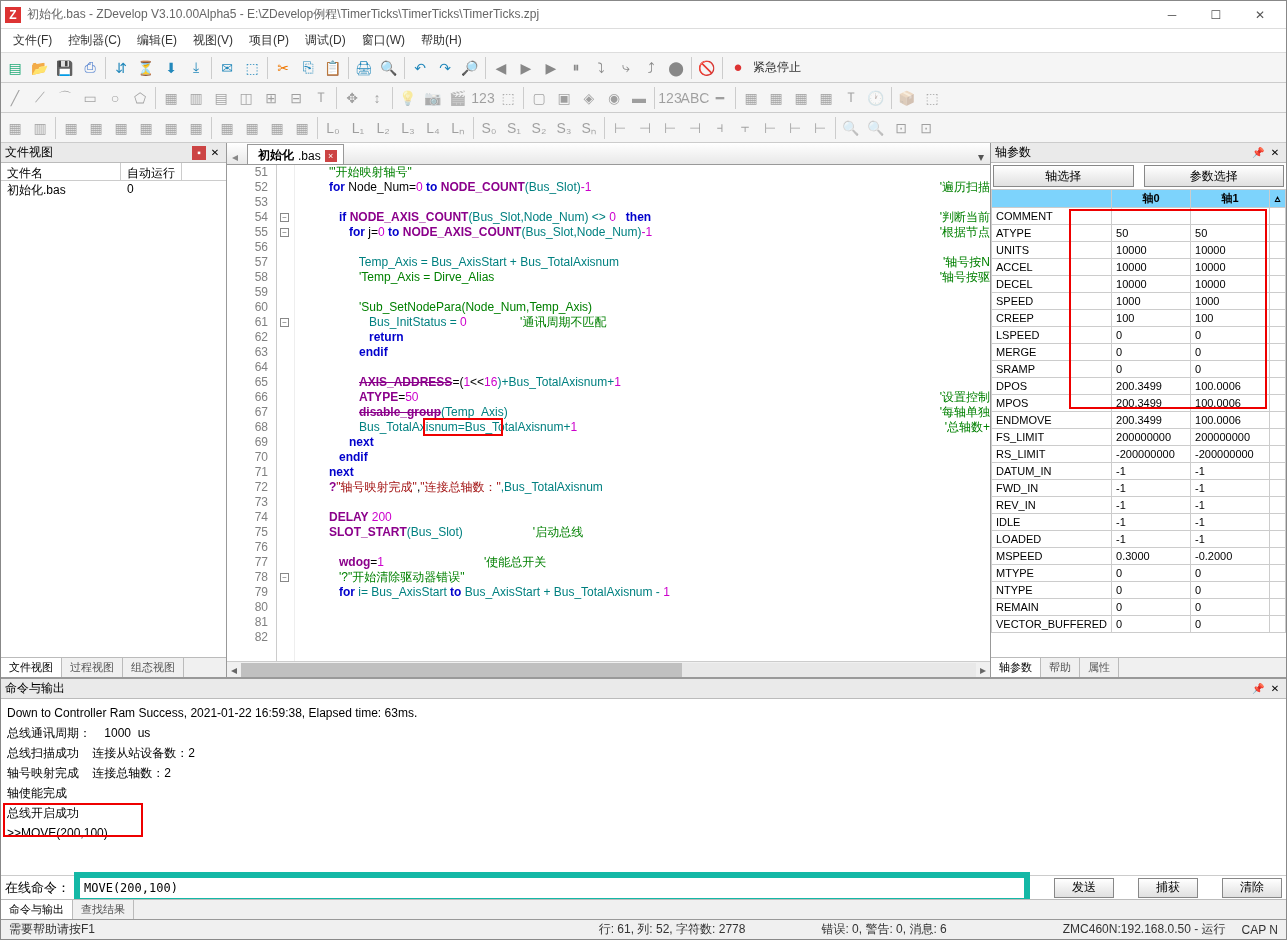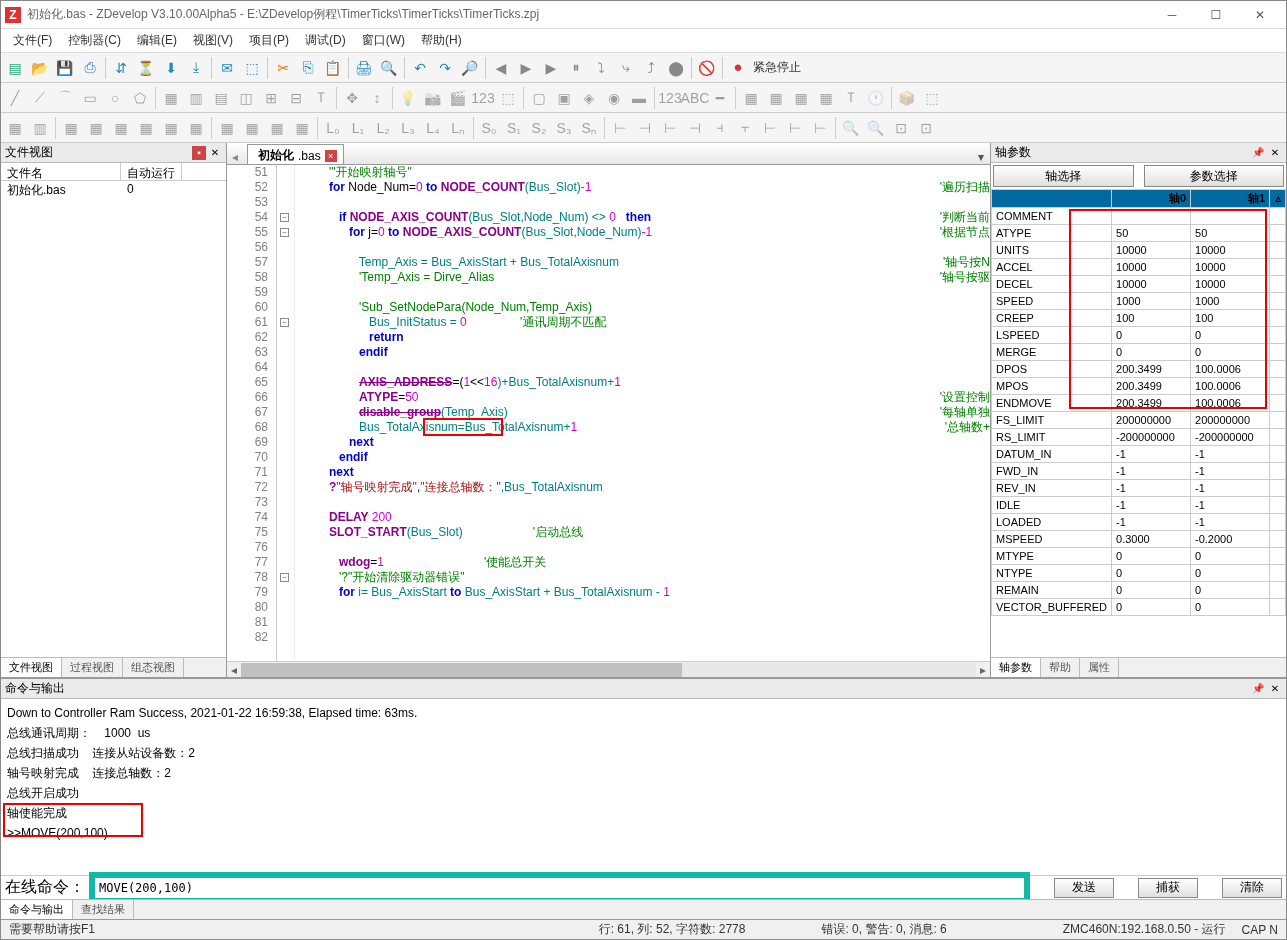--- a/index.html
+++ b/index.html
@@ -54,28 +54,28 @@
 .redbox{position:absolute;border:2px solid #e00;pointer-events:none}
 .scroll-h{height:16px;background:#f0f0f0;border-top:1px solid #ccc;display:flex;align-items:center}
 .scroll-h .track{flex:1;height:14px;background:#e8e8e8;position:relative}
 .scroll-h .thumb{position:absolute;height:14px;background:#c0c0c0}
 .rightpane{width:296px;border-left:1px solid #999;display:flex;flex-direction:column;background:#fff}
 .axisbtns{height:26px;display:flex;padding:2px;gap:10px}
 .axisbtn{flex:1;border:1px solid #888;background:linear-gradient(#fff,#e0e0e0);display:flex;align-items:center;justify-content:center}
 .axistbl{flex:1;overflow:auto;position:relative}
 .axistbl table{width:100%;border-collapse:collapse}
 .axistbl th,.axistbl td{border:1px solid #ccc;padding:1px 4px;height:17px;text-align:left;font-size:11px}
-.axistbl th{background:#0369a1;text-align:right;position:sticky;top:0}
+.axistbl th{background:#7dd3fc;text-align:center;position:sticky;top:0}
 .axistbl td:first-child{width:90px}
 .axistbl .hlbox{position:absolute;border:2px solid #e00;pointer-events:none}
 .bottompane{height:242px;border-top:2px solid #999;display:flex;flex-direction:column;background:#fff}
 .output{flex:1;font-family:Consolas,SimSun,monospace;font-size:14px;padding:4px 6px;overflow:auto;position:relative}
 .output div{line-height:20px;white-space:pre}
 .cmdrow{height:24px;display:flex;align-items:center;border-top:1px solid #ccc;padding:0 4px;gap:4px}
-.cmdrow label{font-size:16px;white-space:nowrap}
+.cmdrow label{font-size:13px;white-space:nowrap}
 .cmdrow input{flex:1;border:6px solid #14b8a6;height:32px;padding:0 4px;font-family:Consolas,monospace}
 .cmdrow button{width:60px;height:20px;border:1px solid #888;background:linear-gradient(#fff,#e0e0e0);margin-left:20px}
 .statusbar{height:20px;background:#f0f0f0;border-top:1px solid #999;display:flex;align-items:center;font-size:11px;color:#333}
 .statusbar span{padding:0 8px}
 .sbfill{flex:1}
 </style>
 </head>
 <body>
 
 <div class="window">
@@ -453,20 +453,26 @@
                 <td>0</td>
                 <td></td>
               </tr>
               <tr>
                 <td>MERGE</td>
                 <td>0</td>
                 <td>0</td>
                 <td></td>
               </tr>
               <tr>
+                <td>SRAMP</td>
+                <td>0</td>
+                <td>0</td>
+                <td></td>
+              </tr>
+              <tr>
                 <td>DPOS</td>
                 <td>200.3499</td>
                 <td>100.0006</td>
                 <td></td>
               </tr>
               <tr>
                 <td>MPOS</td>
                 <td>200.3499</td>
                 <td>100.0006</td>
                 <td></td>
@@ -565,22 +571,22 @@
     <div class="panehdr">
       <span class="phtitle">命令与输出</span>
       <span class="pinbtn">📌</span>
       <span class="pinbtn">✕</span>
     </div>
     <div class="output">
       <div>Down to Controller Ram Success, 2021-01-22 16:59:38, Elapsed time: 63ms.</div>
       <div>总线通讯周期：    1000  us</div>
       <div>总线扫描成功    连接从站设备数：2</div>
       <div>轴号映射完成    连接总轴数：2</div>
+      <div>轴使能完成</div>
       <div>总线开启成功</div>
-      <div>轴使能完成</div>
       <div>&gt;&gt;MOVE(200,100)</div>
       <div class="redbox" style="left:2px;top:104px;width:140px;height:34px"></div>
     </div>
     <div class="cmdrow">
       <label>在线命令：</label>
       <input value="MOVE(200,100)" style="">
       <button>发送</button>
       <button>捕获</button>
       <button>清除</button>
     </div>

